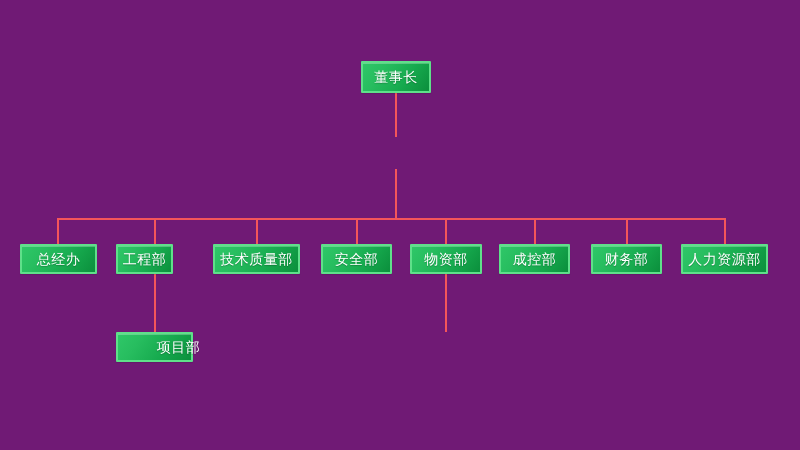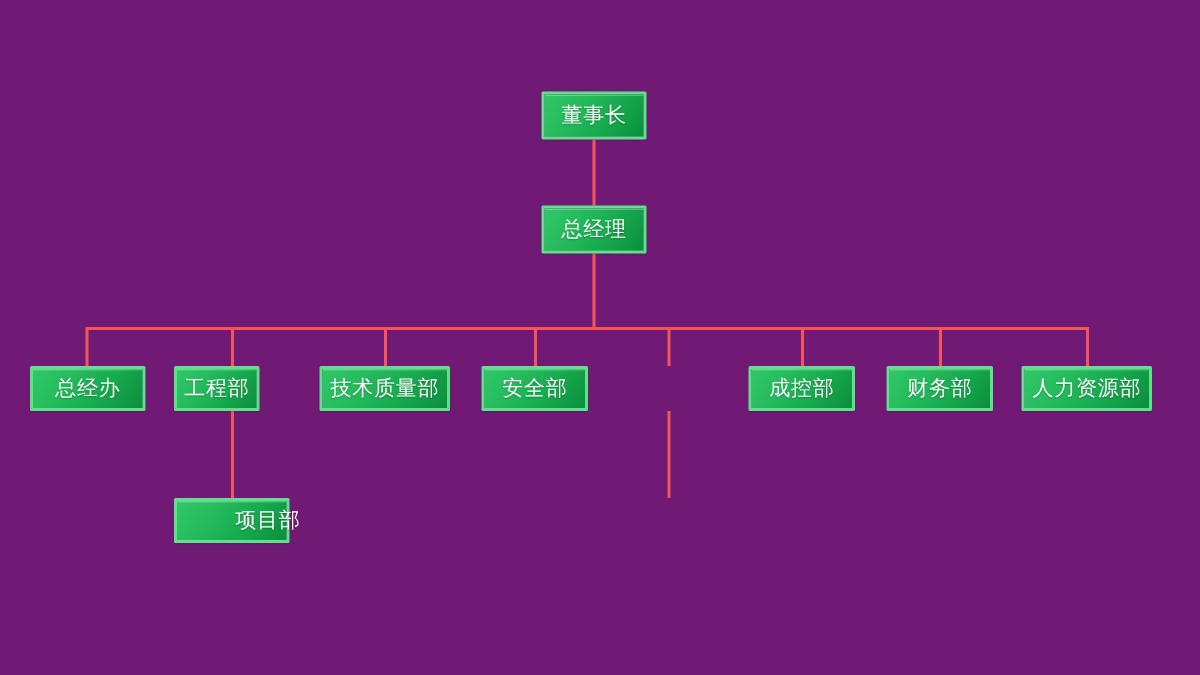--- a/index.html
+++ b/index.html
@@ -50,39 +50,39 @@
 </style>
 </head>
 <body>
 
 <div id="org-chart">
 
   <div class="node" style="left:361px; top:61px; width:70px; height:32px;">董事长</div>
 
   <div class="connector v" style="left:395px; top:93px; height:44px;"></div>
 
-  <div class="node" style="left:361px; top:137px; width:70px; height:32px;">总经理</div>
 
   <div class="connector v" style="left:395px; top:169px; height:50px;"></div>
 
   <div class="connector h" style="left:58px; top:218px; width:667px;"></div>
 
   <div class="connector v" style="left:57px; top:218px; height:26px;"></div>
   <div class="connector v" style="left:154px; top:218px; height:26px;"></div>
   <div class="connector v" style="left:256px; top:218px; height:26px;"></div>
   <div class="connector v" style="left:356px; top:218px; height:26px;"></div>
   <div class="connector v" style="left:445px; top:218px; height:26px;"></div>
   <div class="connector v" style="left:534px; top:218px; height:26px;"></div>
   <div class="connector v" style="left:626px; top:218px; height:26px;"></div>
   <div class="connector v" style="left:724px; top:218px; height:26px;"></div>
 
   <div class="node" style="left:20px; top:244px; width:77px; height:30px;">总经办</div>
   <div class="node" style="left:116px; top:244px; width:57px; height:30px;">工程部</div>
   <div class="node" style="left:213px; top:244px; width:87px; height:30px;">技术质量部</div>
   <div class="node" style="left:321px; top:244px; width:71px; height:30px;">安全部</div>
+  <div class="node" style="left:410px; top:244px; width:72px; height:30px;">物资部</div>
   <div class="node" style="left:499px; top:244px; width:71px; height:30px;">成控部</div>
   <div class="node" style="left:591px; top:244px; width:71px; height:30px;">财务部</div>
   <div class="node" style="left:681px; top:244px; width:87px; height:30px;">人力资源部</div>
 
   <div class="connector v" style="left:154px; top:274px; height:58px;"></div>
   <div class="connector v" style="left:445px; top:274px; height:58px;"></div>
 
   <div class="node" style="left:116px; top:332px; width:77px; height:30px;padding-left:48px;">项目部</div>
 
 </div>

